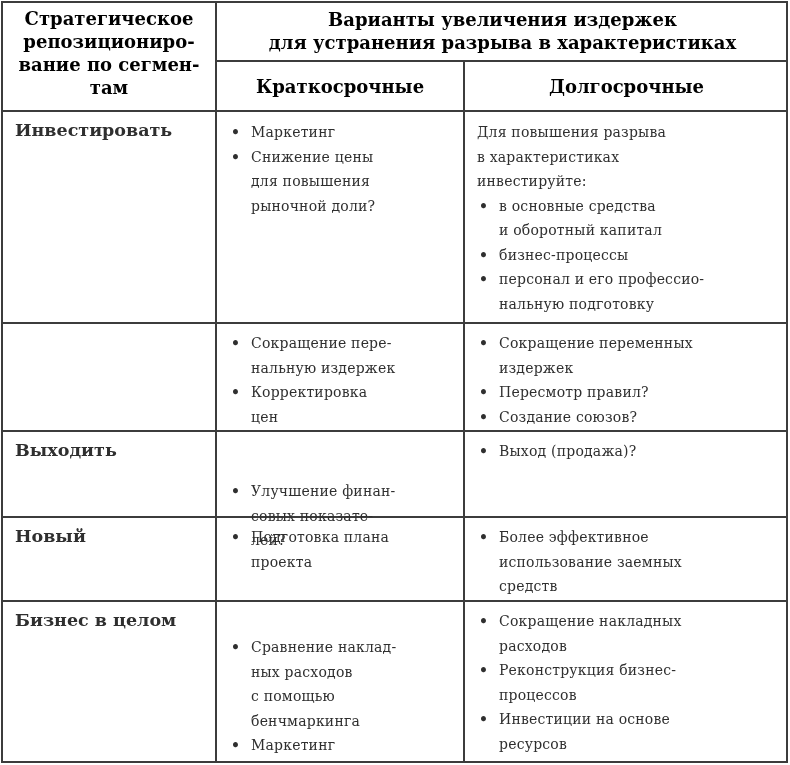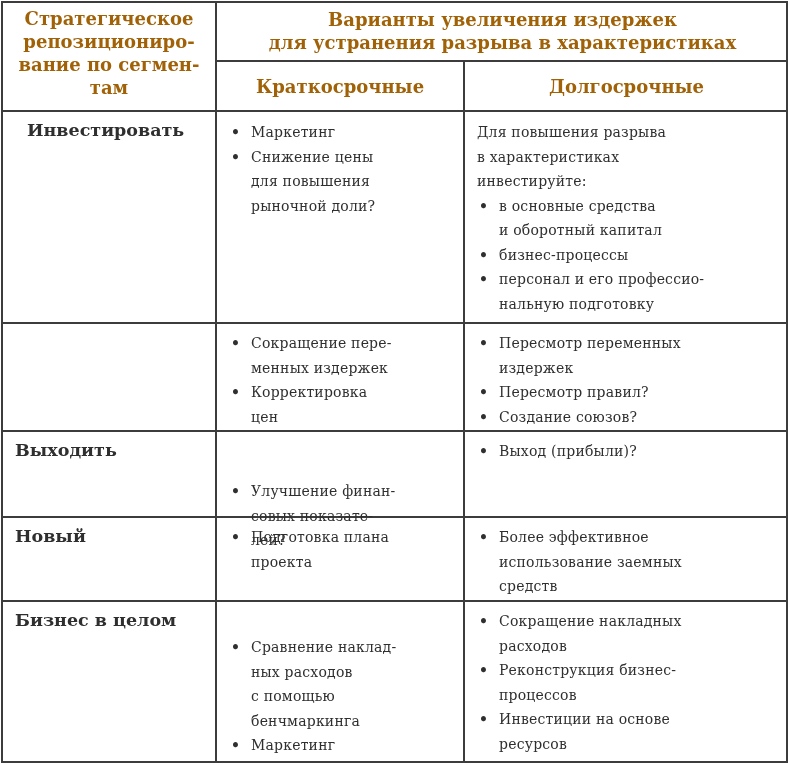--- a/index.html
+++ b/index.html
@@ -32,21 +32,21 @@
     background: #3c3c3c;
   }
   .vline { width: 2px; }
   .hline { height: 2px; }
 
   .hdr {
     font-weight: bold;
     font-size: 18px;
     line-height: 23px;
     text-align: center;
-    color: #a16207;
+    color: #000000;
   }
   .rowlabel {
     font-weight: bold;
     font-size: 17.5px;
     line-height: 24px;
     color: #2f2f2f;
     padding: 6px 0 0 12px;
   }
   .txt {
     font-size: 14px;
@@ -93,21 +93,21 @@
 там</div>
 
   <div class="cell hdr" style="left:214px; top:5px; width:571px; height:52px;">
     <div>Варианты увеличения издержек</div>
     <div>для устранения разрыва в характеристиках</div>
   </div>
 
   <div class="cell hdr" style="left:214px; top:72px; width:246px;">Краткосрочные</div>
   <div class="cell hdr" style="left:462px; top:72px; width:323px;">Долгосрочные</div>
 
-  <div class="cell rowlabel" style="left:12px; top:109px; width:212px;">Инвестировать</div>
+  <div class="cell rowlabel" style="left:0; top:109px; width:212px;">Инвестировать</div>
   <div class="cell txt" style="left:226px; top:117px; width:232px;">
     <ul class="bullets">
       <li>Маркетинг</li>
       <li>Снижение цены
 для повышения
 рыночной доли?</li>
     </ul>
   </div>
   <div class="cell txt" style="left:474px; top:117px; width:310px;">
     <div class="intro">Для повышения разрыва
@@ -118,45 +118,45 @@
 и оборотный капитал</li>
       <li>бизнес-процессы</li>
       <li>персонал и его профессио-
 нальную подготовку</li>
     </ul>
   </div>
 
   <div class="cell txt" style="left:226px; top:328px; width:232px;">
     <ul class="bullets">
       <li>Сокращение пере-
-менных издержек</li>
+нальную издержек</li>
       <li>Корректировка
 цен</li>
     </ul>
   </div>
   <div class="cell txt" style="left:474px; top:328px; width:310px;">
     <ul class="bullets">
-      <li>Пересмотр переменных
+      <li>Сокращение переменных
 издержек</li>
       <li>Пересмотр правил?</li>
       <li>Создание союзов?</li>
     </ul>
   </div>
 
   <div class="cell rowlabel" style="left:0; top:429px; width:212px;">Выходить</div>
   <div class="cell txt" style="left:226px; top:436px; width:232px;margin-top:40px;">
     <ul class="bullets">
       <li>Улучшение финан-
 совых показате-
 лей?</li>
     </ul>
   </div>
   <div class="cell txt" style="left:474px; top:436px; width:310px;">
     <ul class="bullets">
-      <li>Выход (прибыли)?</li>
+      <li>Выход (продажа)?</li>
     </ul>
   </div>
 
   <div class="cell rowlabel" style="left:0; top:515px; width:212px;">Новый</div>
   <div class="cell txt" style="left:226px; top:522px; width:232px;">
     <ul class="bullets">
       <li>Подготовка плана
 проекта</li>
     </ul>
   </div>

